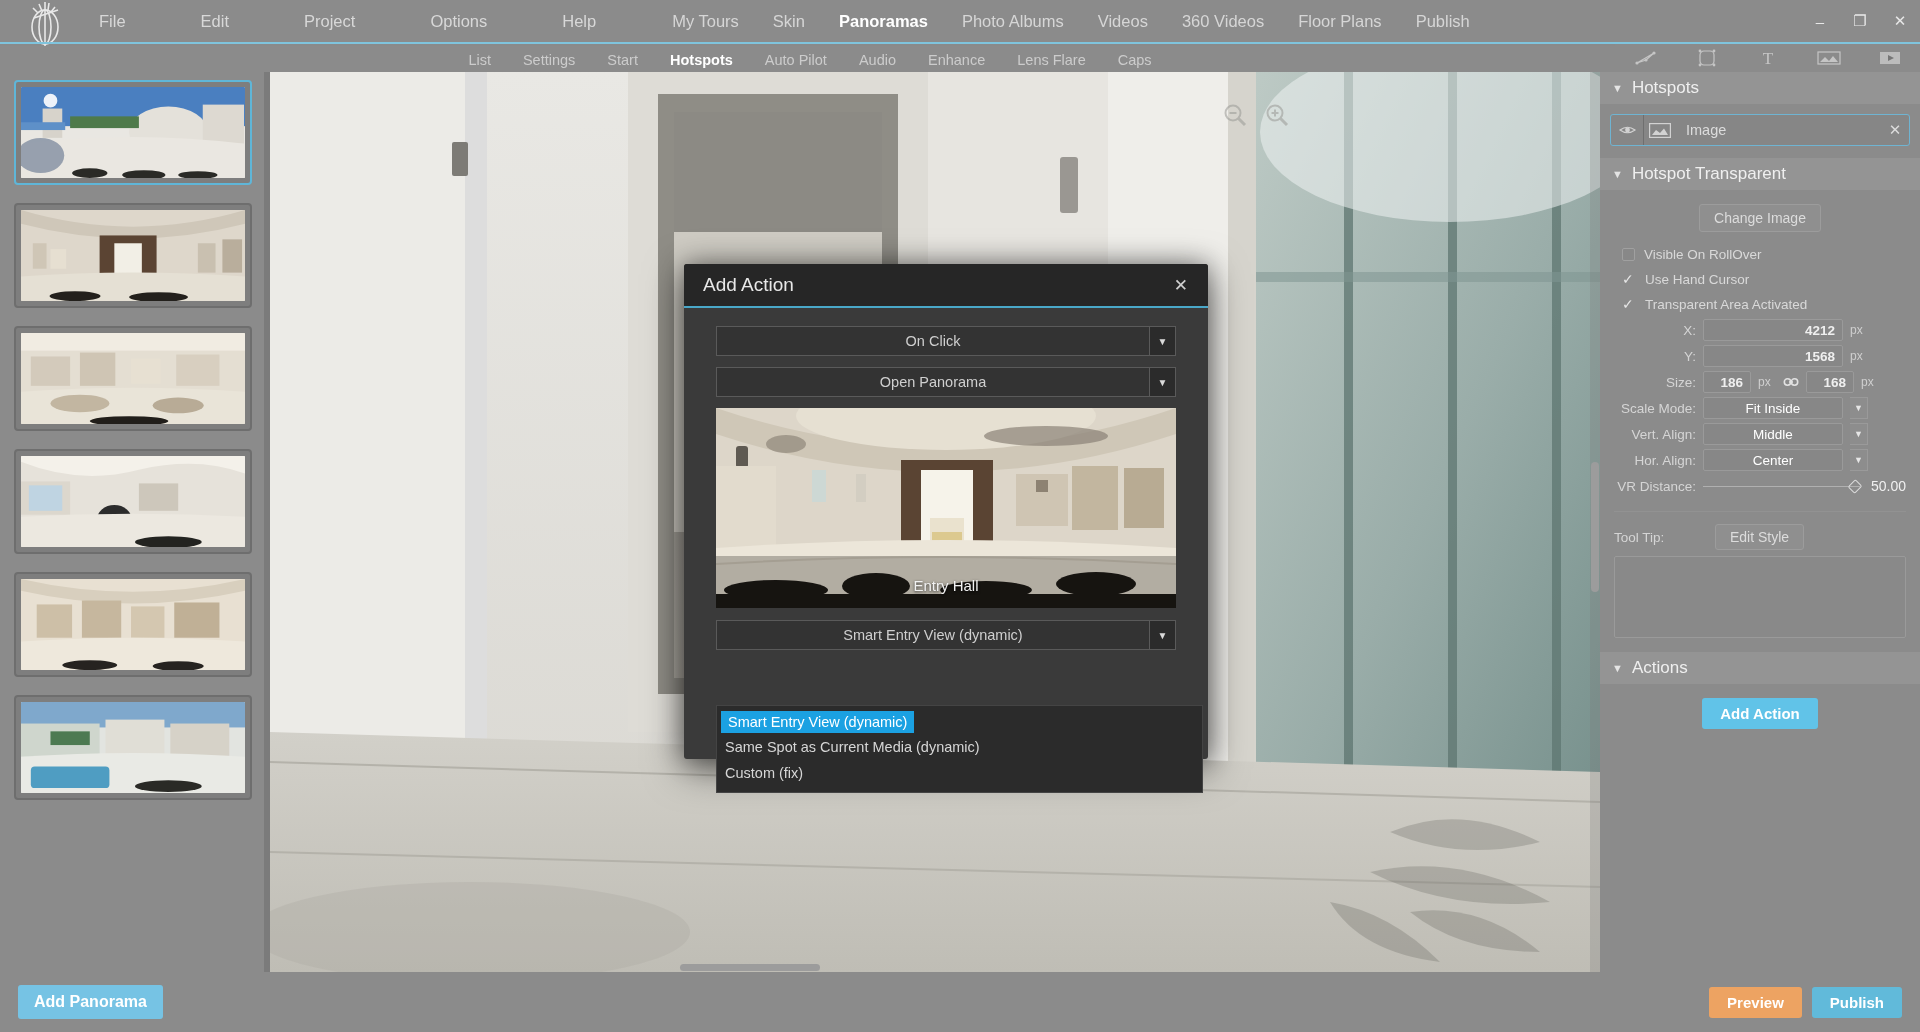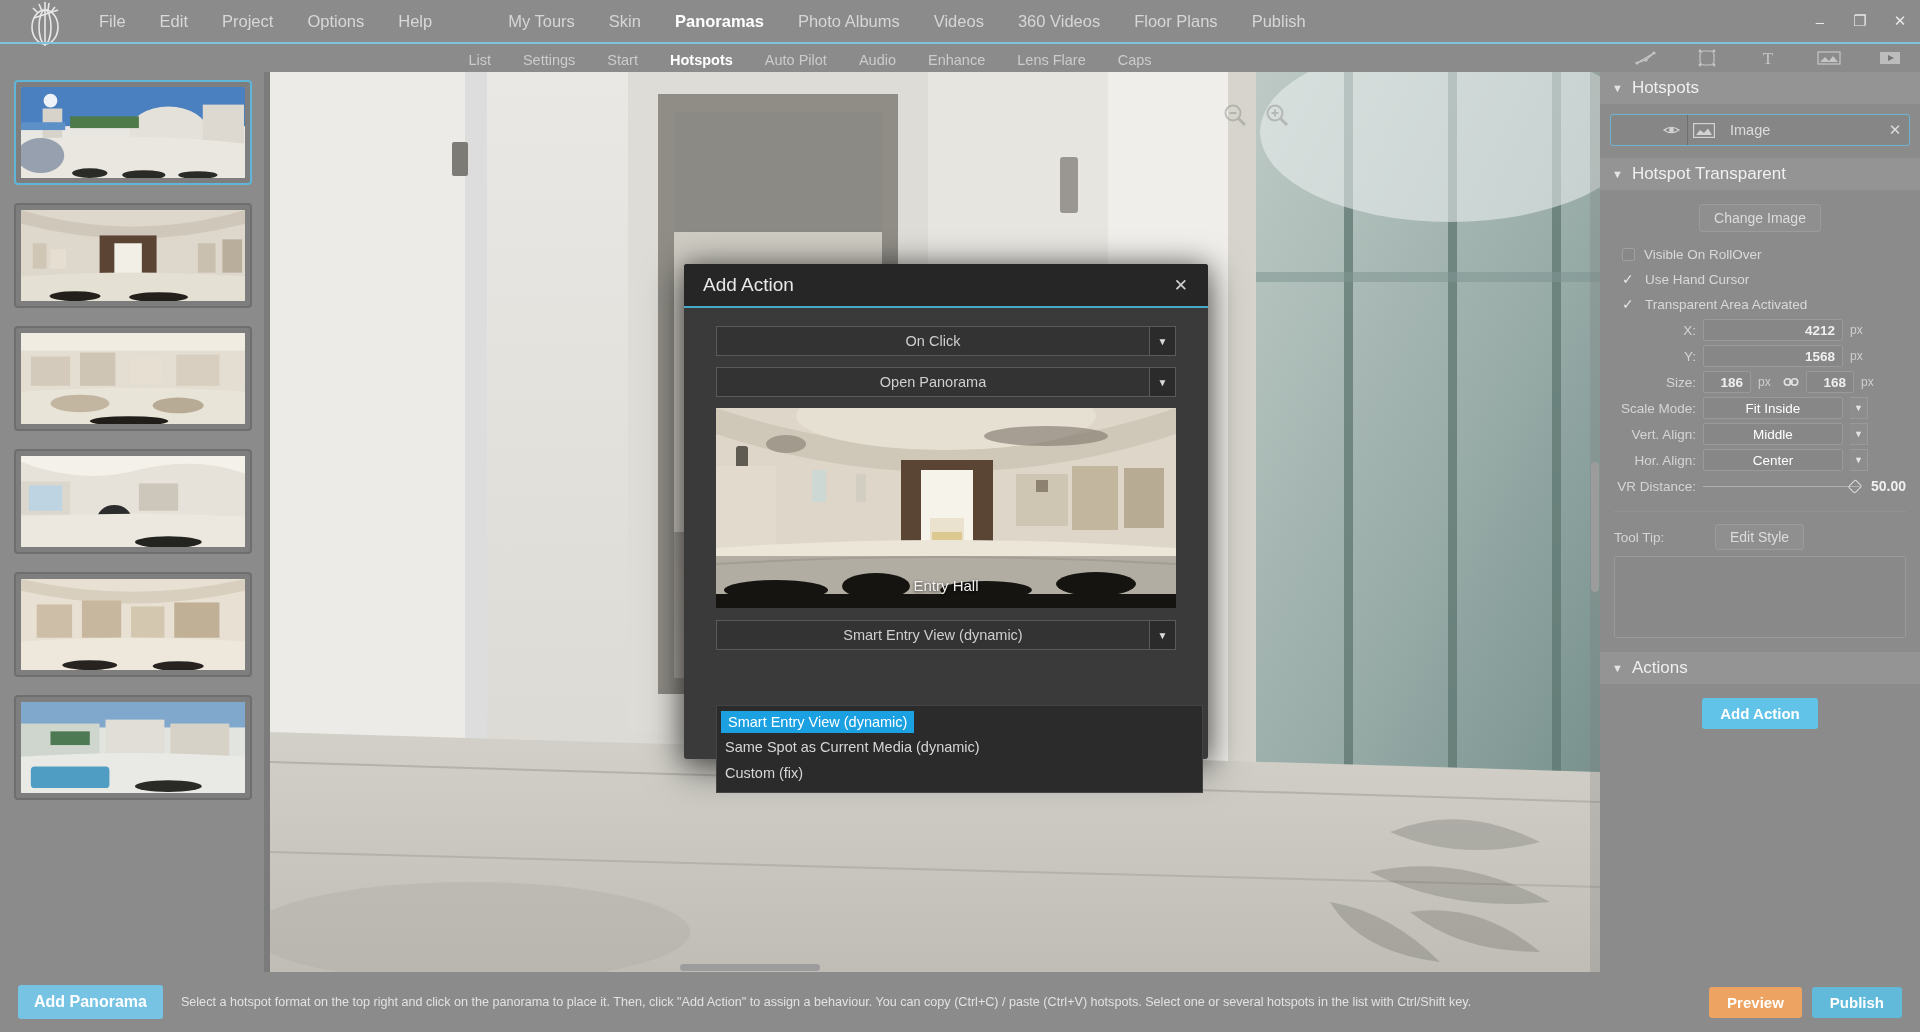--- a/index.html
+++ b/index.html
@@ -16,21 +16,21 @@
   
   .topbar {
     position: absolute; top: 0; left: 0; width: 1920px; height: 42px;
     background: #8b8b8b;
     display: flex; align-items: center;
   }
   .logo {
     width: 82px; height: 42px; position: relative; flex: 0 0 82px;
   }
   .logo svg { position: absolute; left: 18px; top: -4px; }
-  .menu-group { display: flex; align-items: center; }
+  .menu-group { display: flex; align-items: center; gap: 41px; }
   .menu-item {
     color: #d8d8d8; font-size: 16.5px; padding: 0 17px;
     line-height: 42px; cursor: default; white-space: nowrap;
   }
   .tabs-main { display: flex; align-items: center; margin-left: 42px; }
   .tab-main {
     color: #d6d6d6; font-size: 16.5px; padding: 0 17px; line-height: 42px;
     white-space: nowrap; cursor: default;
   }
   .tab-main.active { color: #ffffff; font-weight: bold; }
@@ -118,21 +118,21 @@
   }
   .sect-header {
     display: flex; align-items: center; gap: 9px;
     padding: 6px 12px; font-size: 17px; color: #efefef;
     background: #949494;
   }
   .caret { font-size: 11px; color: #e4e4e4; }
   .hotspot-row {
     margin: 10px 10px 0 10px; height: 32px;
     border: 1.5px solid #6fb4d2; border-radius: 3px;
-    display: flex; align-items: center; background: #868686; padding-left: 44px;
+    display: flex; align-items: center; background: #868686;
   }
   .hr-ico { width: 32px; height: 30px; display: flex; align-items: center; justify-content: center; opacity: .85;}
   .hr-sep { width: 1px; height: 30px; background: #6f6f6f; }
   .hr-label { flex: 1; padding-left: 10px; color: #dcdcdc; font-size: 14.5px; }
   .hr-x { width: 28px; text-align: center; color: #dcdcdc; font-size: 15px; }
 
   .btn-ghost {
     border: 1px solid #9c9c9c; border-radius: 3px; background: #8f8f8f;
     color: #dcdcdc; font-size: 14px; padding: 5px 14px;
     font-family: "Liberation Sans", sans-serif;
@@ -631,21 +631,21 @@
       <span class="prop-label">Hor. Align:</span>
       <span class="field center" style="width:140px">Center</span>
       <span class="dd-arrow">▼</span>
     </div>
 
     <div class="prop-row">
       <span class="prop-label">VR Distance:</span>
       <span class="slider-track">
         <span class="slider-knob"></span>
       </span>
-      <span style="color:#f0f0f0;font-weight:bold;font-size:14px;">50.00</span>
+      <span style="color:#f0f0f0;font-weight:normal;font-size:14px;">50.00</span>
     </div>
 
     <div class="divider"></div>
 
     <div class="prop-row" style="padding-left:0">
       <span class="prop-label" style="width:96px;text-align:left;padding-left:14px">Tool Tip:</span>
       <button class="btn-ghost" style="padding:4px 14px;margin-left:12px">Edit Style</button>
     </div>
     <div class="tooltip-area"></div>
 
@@ -734,20 +734,19 @@
     <div class="dd-opt-wrap">
       <div class="dd-opt">Same Spot as Current Media (dynamic)</div>
     </div>
     <div class="dd-opt-wrap">
       <div class="dd-opt">Custom (fix)</div>
     </div>
   </div>
 
   <div class="bottombar">
     <button class="btn-addpano">Add Panorama</button>
-    <div class="hint">Select a hotspot format on the top right and click on the panorama to place it. Then, click "Add Action" to assign a behaviour. You can copy (Ctrl+C) / paste (Ctrl+V) hotspots. Select one or several hotspots in the list with Ctrl/Shift key.</div>
     <div class="bb-right">
       <button class="btn-preview">Preview</button>
       <button class="btn-publish">Publish</button>
     </div>
   </div>
 
 </div>
 
 </body></html>

